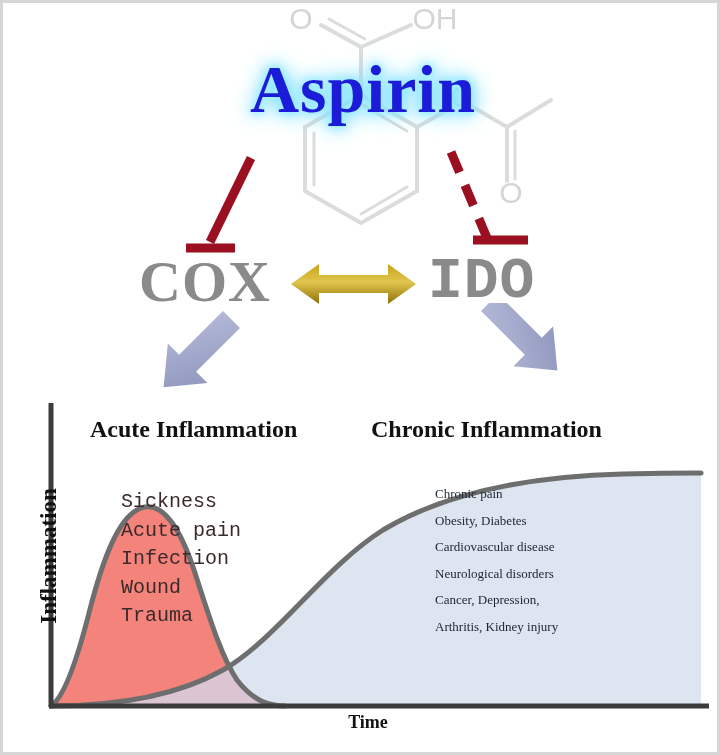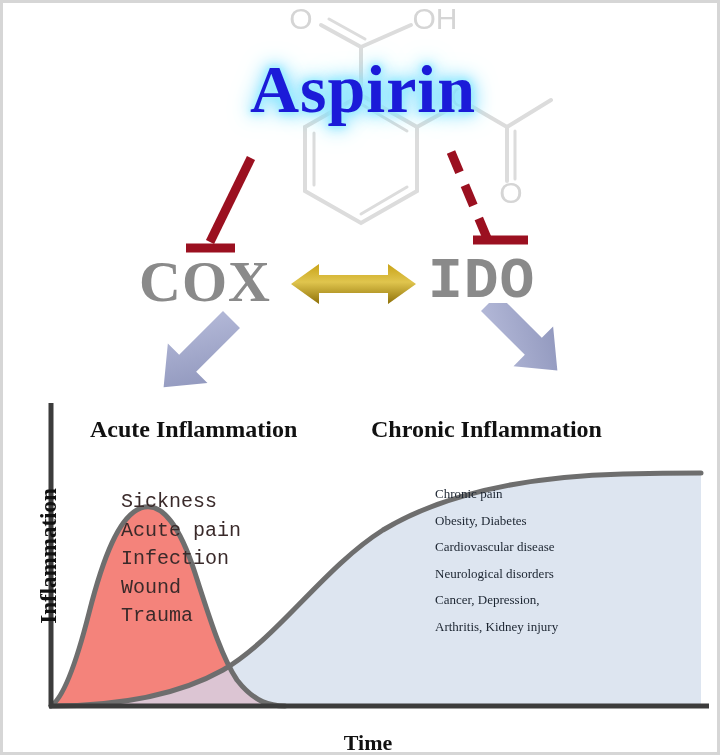--- a/index.html
+++ b/index.html
@@ -116,25 +116,25 @@
     width:170px;
     text-align:center;
     transform:rotate(-90deg);
     font-family:"Liberation Serif", serif;
     font-weight:bold;
     font-size:23px;
     color:#111111;
   }
   #x-axis-label{
     position:absolute;
-    left:0; top:332px; width:690px;
+    left:0; top:314px; width:690px;
     text-align:center;
     font-family:"Liberation Serif", serif;
     font-weight:bold;
-    font-size:22px;
+    font-size:18px;
     color:#111111;
   }
 </style>
 </head>
 <body>
 
 <div id="root">
 
   <svg id="chem" viewBox="0 0 330 270" width="330" height="270">
     <g fill="none" stroke="#dcdcdc" stroke-width="4" stroke-linecap="round">

